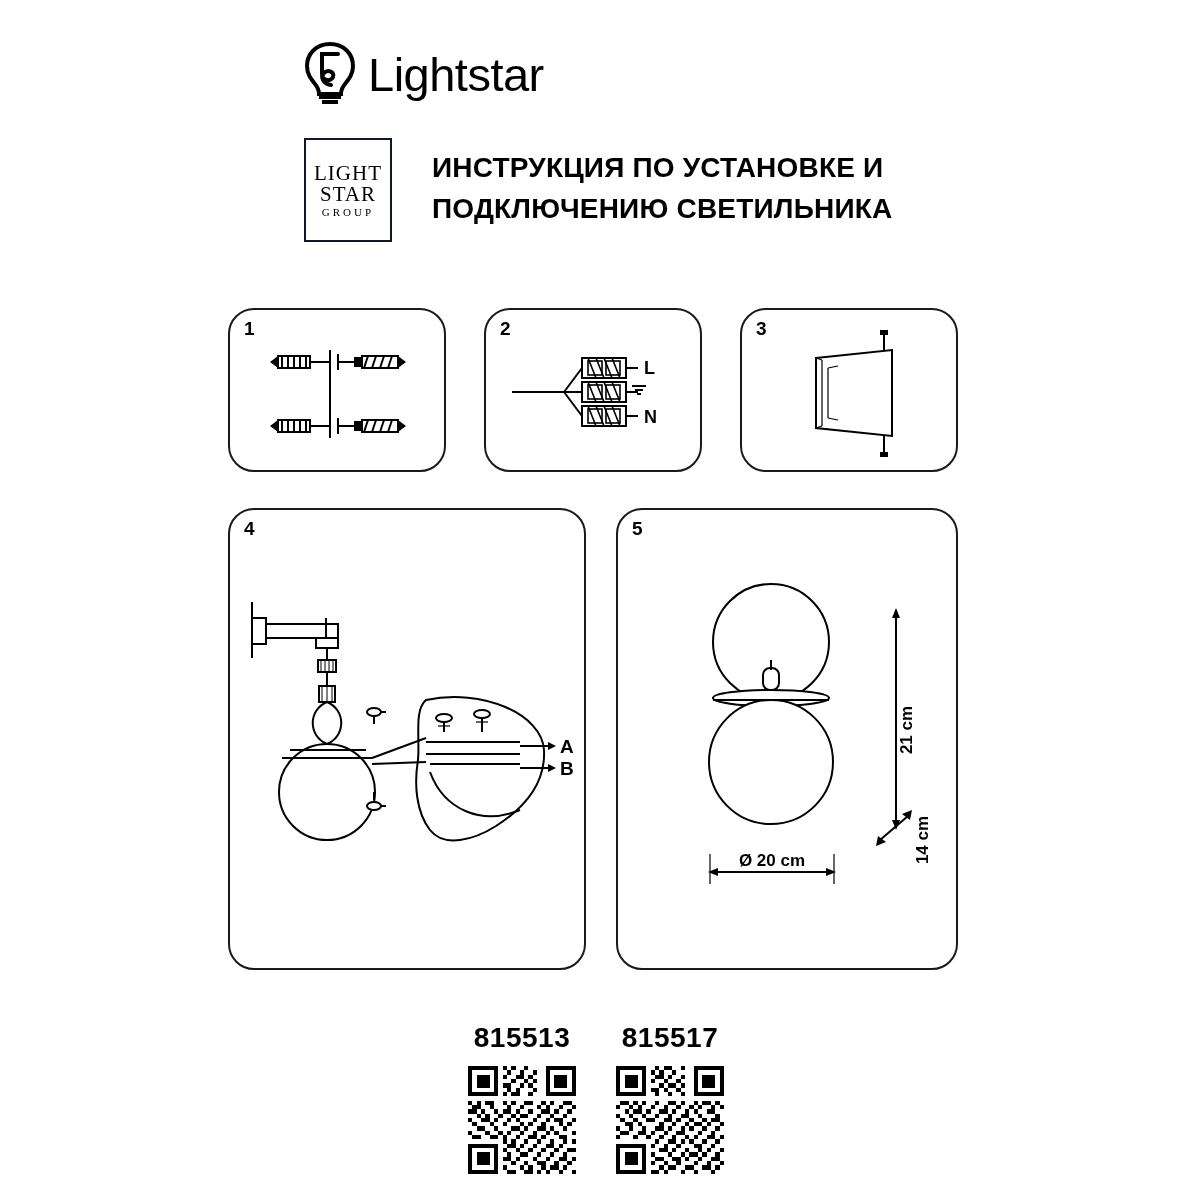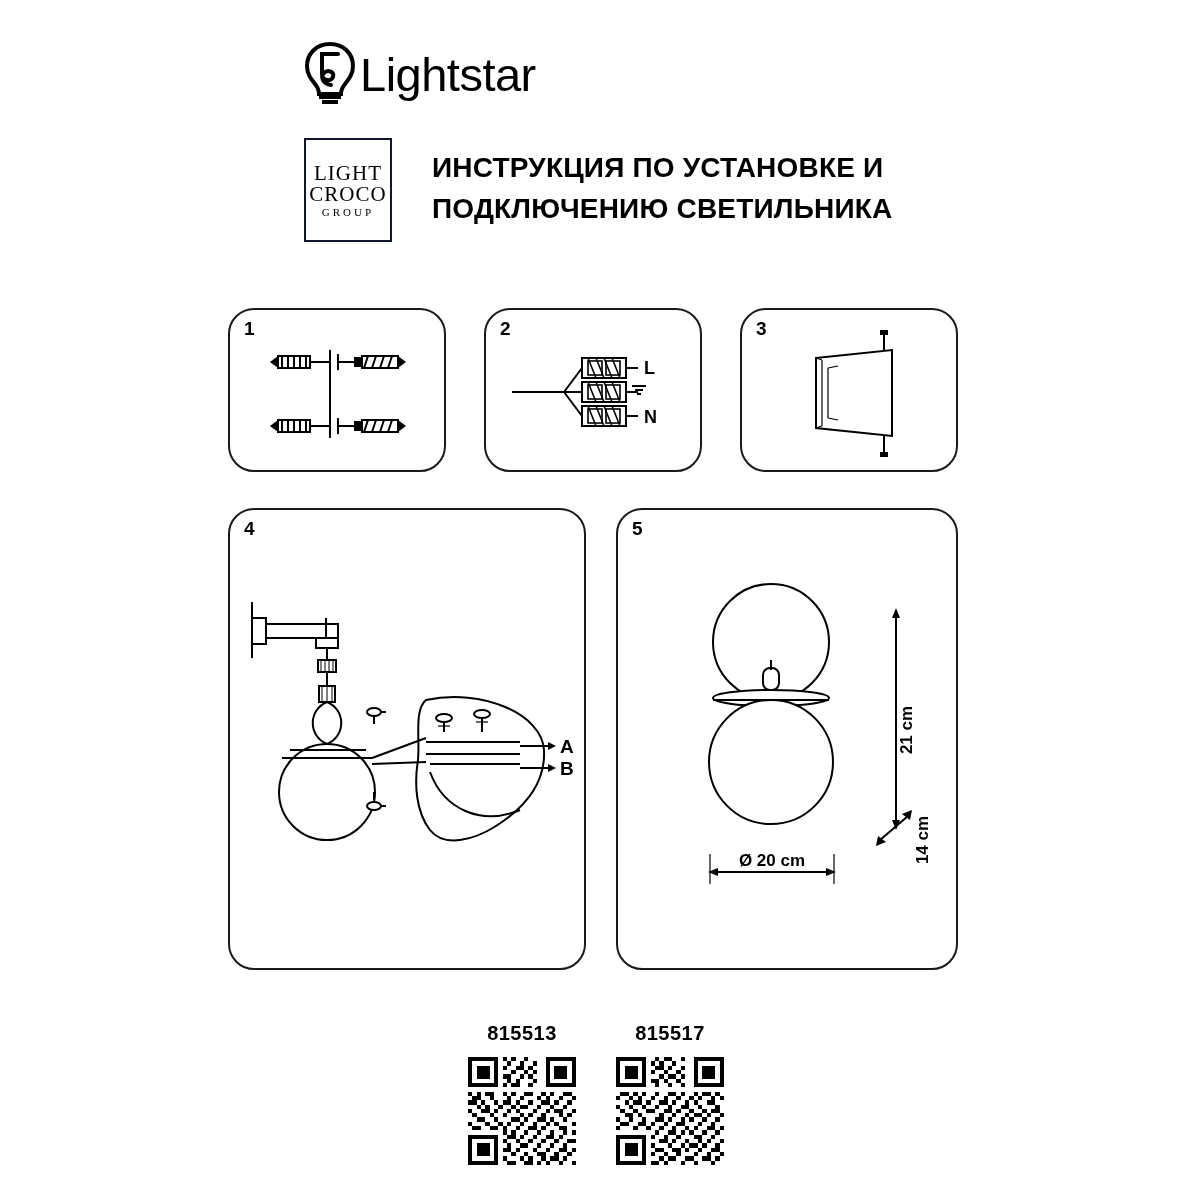--- a/index.html
+++ b/index.html
@@ -25,21 +25,21 @@
   .brand {
     position: absolute;
     left: 300px; top: 22px;
     display: flex; align-items: center;
   }
   .brand-mark { width: 60px; height: 68px; }
   .brand-word {
     font-size: 47px;
     font-weight: 400;
     letter-spacing: -0.5px;
-    margin-left: 0;
+    margin-left: 8px;
     line-height: 1;
   }
   .series-block {
     position: absolute;
     left: 596px; top: 22px;
     text-align: left;
   }
   .series-title {
     font-size: 34px;
     font-weight: bold;
@@ -101,21 +101,21 @@
 
   .panel svg { position: absolute; left: 0; top: 0; }
 
   
   .footer { position: absolute; left: 0; top: 1010px; width: 1200px; }
   .qr-group {
     position: absolute;
     text-align: center;
   }
   .qr-label {
-    font-size: 20px;
+    font-size: 28px;
     font-weight: bold;
     letter-spacing: 0.5px;
     margin-bottom: 12px;
   }
   .qr-img {
     width: 108px; height: 108px;
     margin: 0 auto;
     display: block;
   }
   .qr-g1 { left: 462px; top: 12px; width: 120px; }
@@ -135,21 +135,21 @@
     </svg>
     <span class="brand-word">Lightstar</span>
   </div>
 
   <div class="series-block">
   </div>
 </div>
 
 <div class="logo-box">
   <div class="l1">LIGHT</div>
-  <div class="l2">CROCO</div>
+  <div class="l2">STAR</div>
   <div class="l3">GROUP</div>
 </div>
 
 <div class="instr-title">ИНСТРУКЦИЯ ПО УСТАНОВКЕ И ПОДКЛЮЧЕНИЮ СВЕТИЛЬНИКА</div>
 
 <div class="panel panel-1">
   <div class="panel-num">1</div>
   <svg width="218" height="164" viewBox="0 0 218 164">
     <g stroke="#000" stroke-width="2" fill="none">
 

